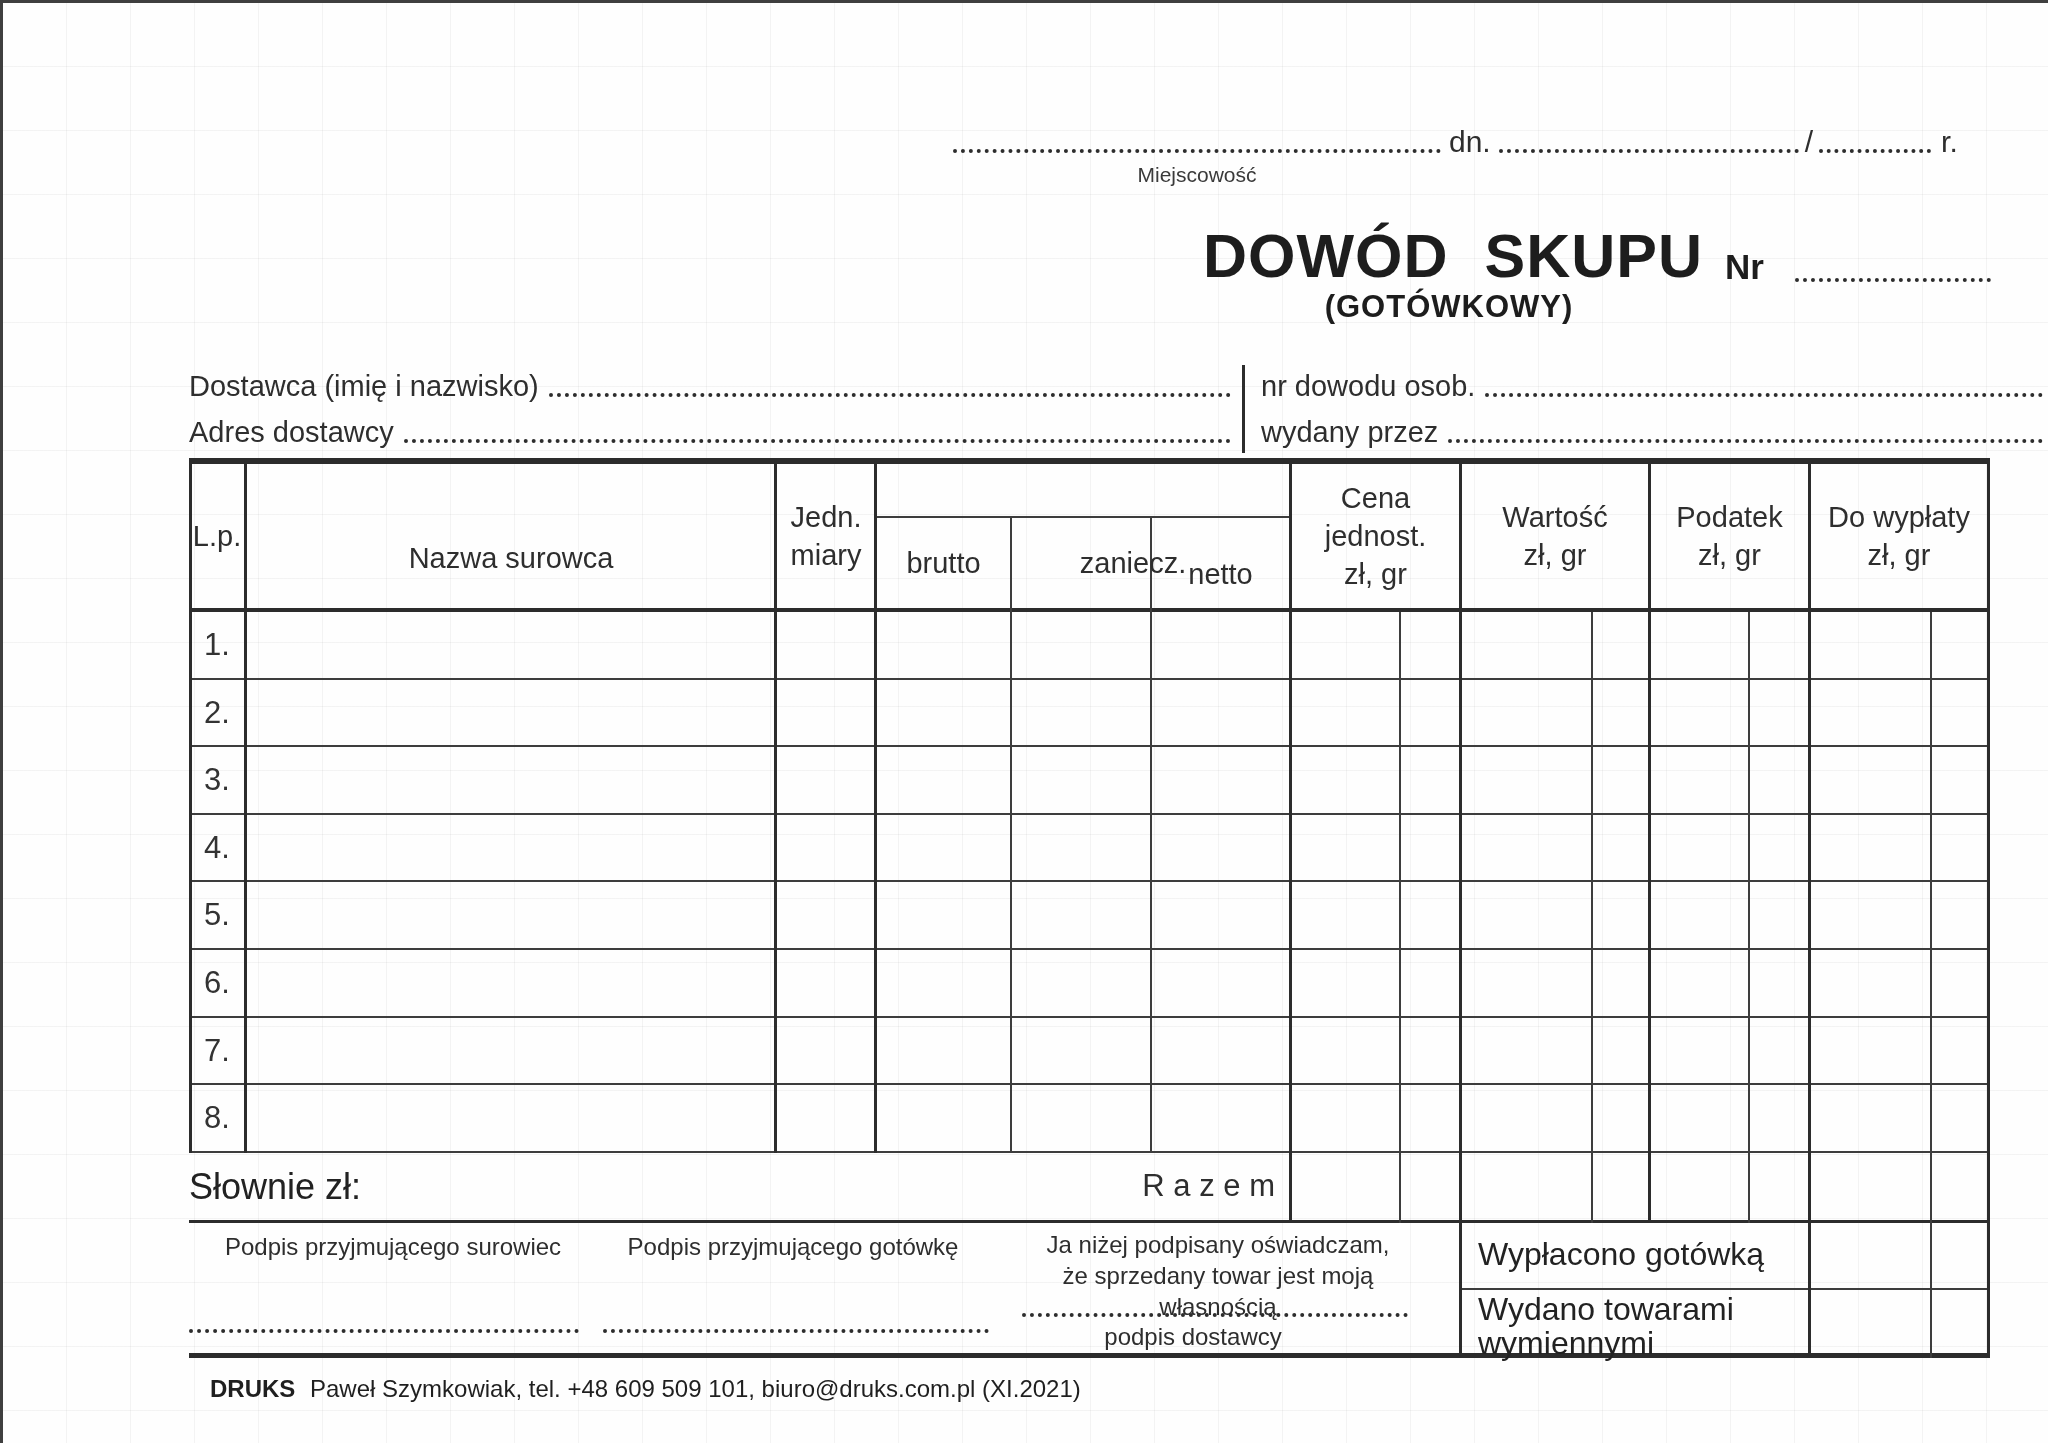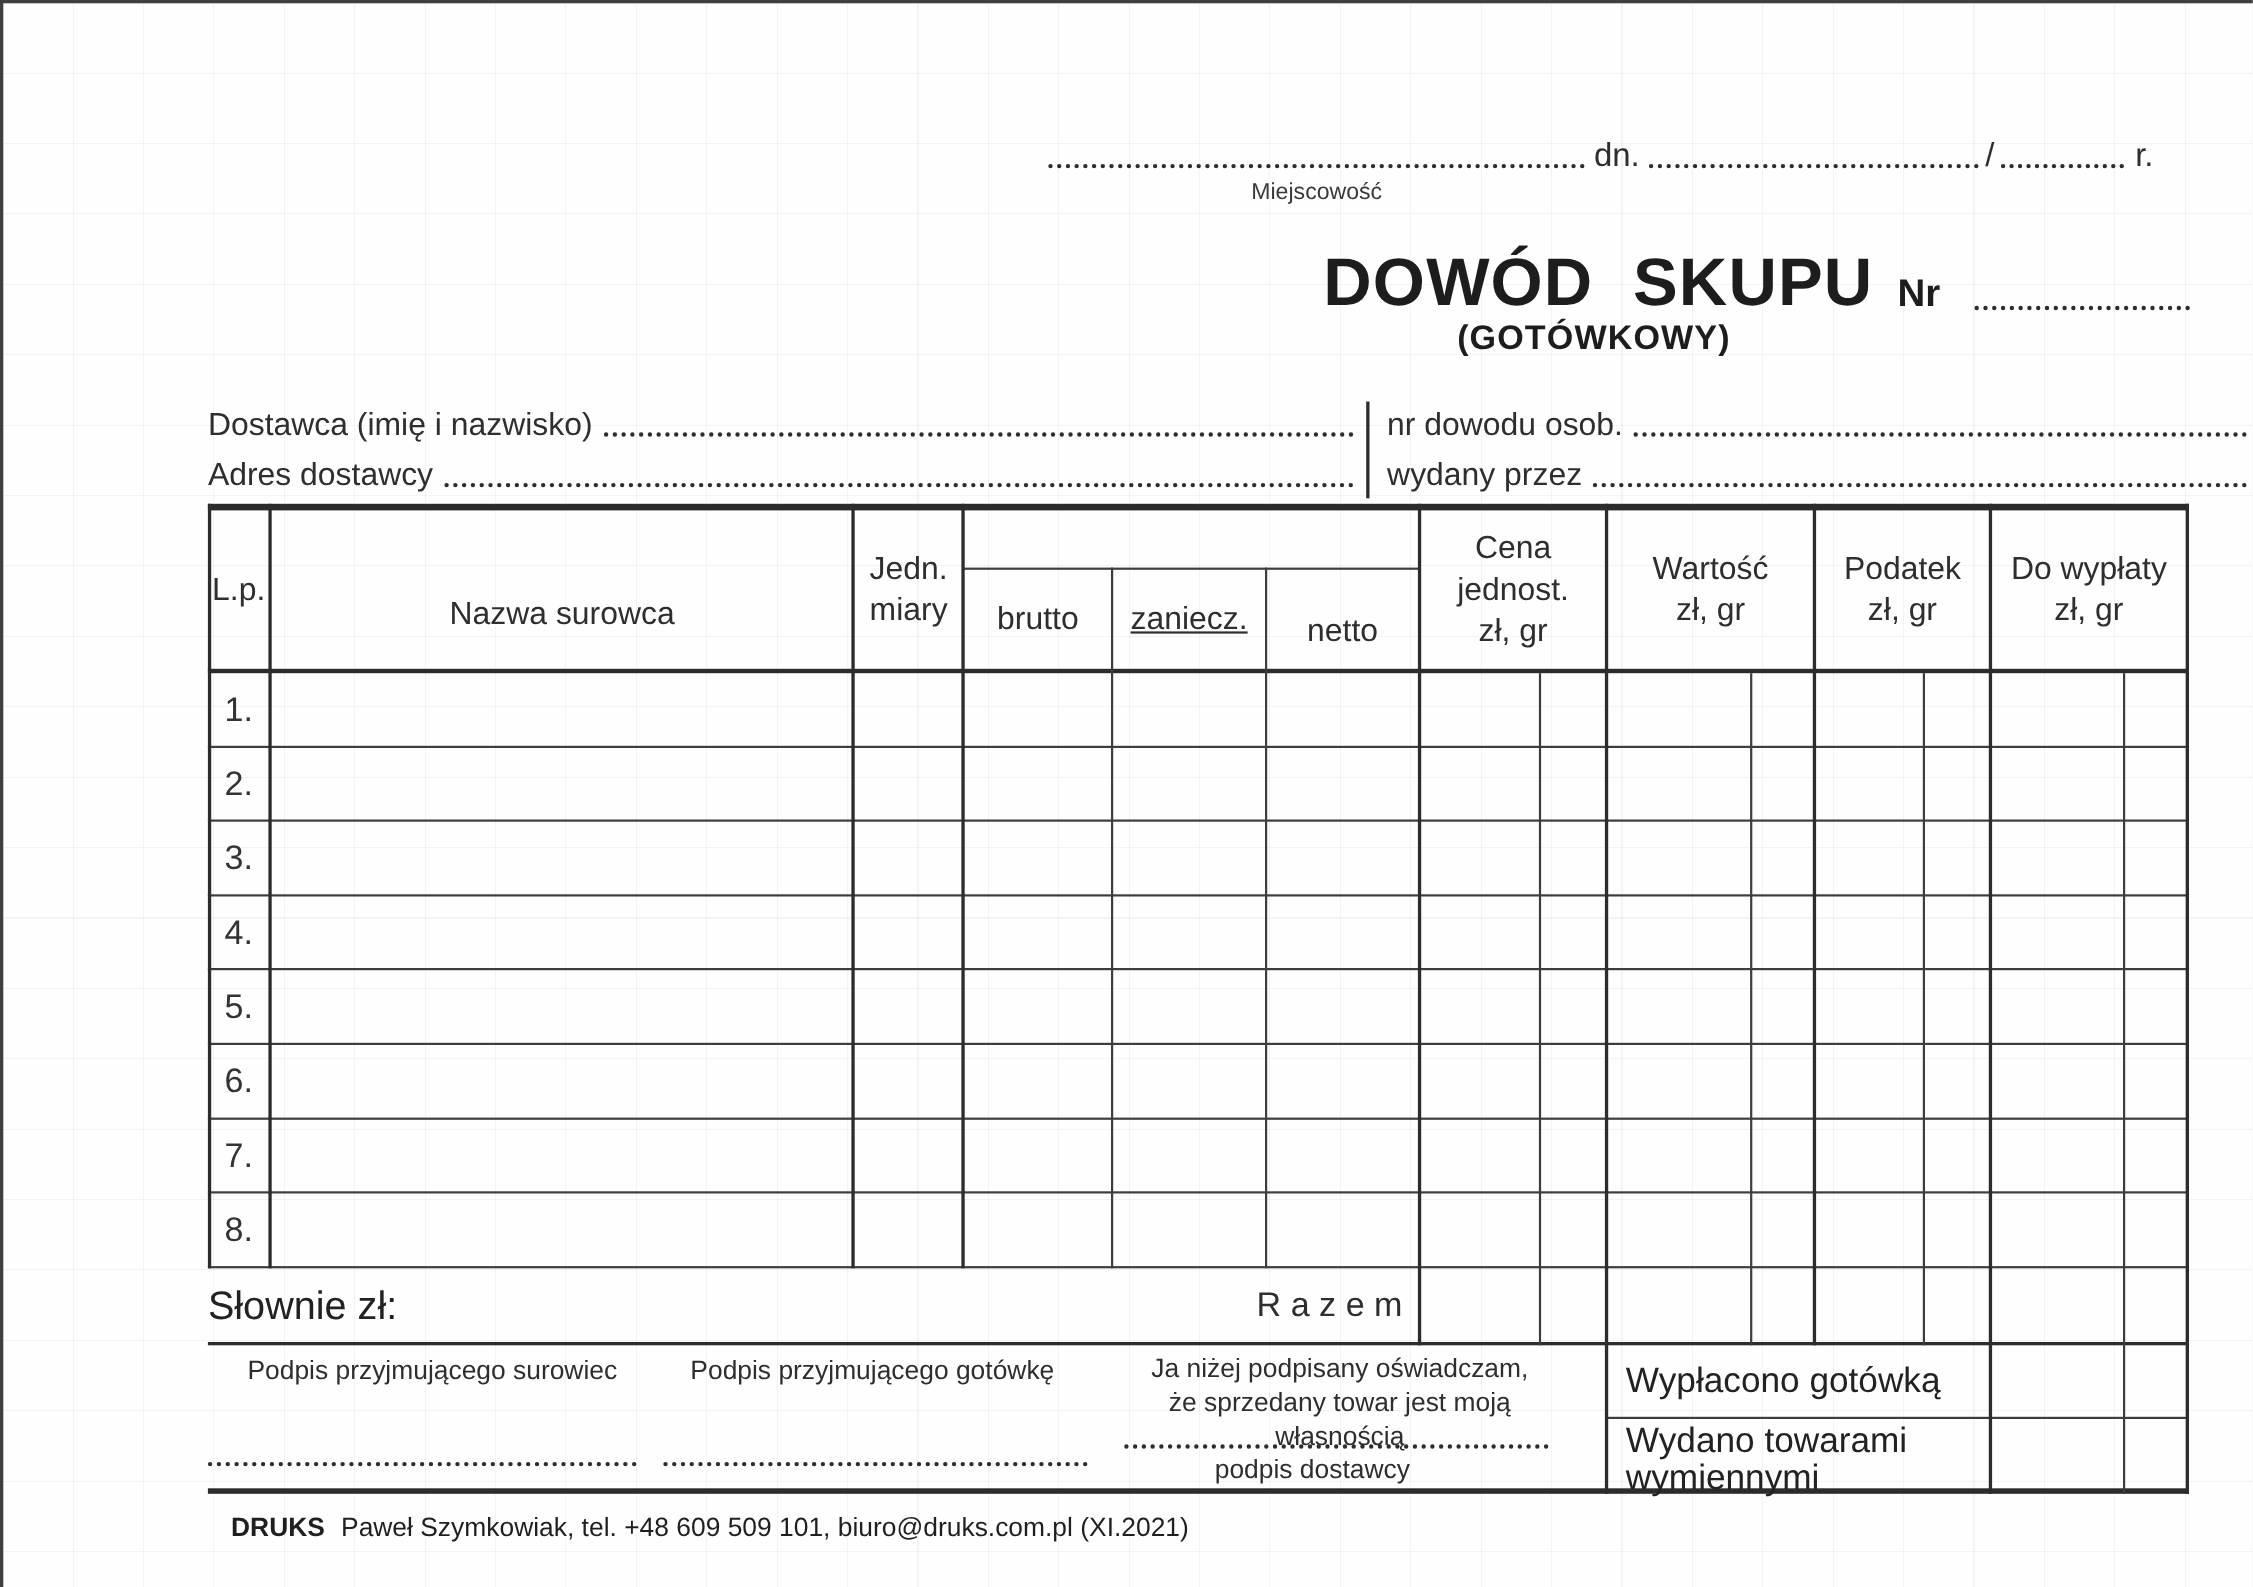--- a/index.html
+++ b/index.html
@@ -107,21 +107,21 @@
   <div class="ln thin" style="left:1745px;top:609px;width:2px;height:611px;"></div>
   <div class="ln" style="left:1805px;top:455px;width:3px;height:900px;"></div>
   <div class="ln thin" style="left:1927px;top:609px;width:2px;height:746px;"></div>
   <div class="ln" style="left:1984px;top:455px;width:3px;height:900px;"></div>
 
   <div class="cell" style="left:186px;top:461px;width:56px;height:144px;">L.p.</div>
   <div class="cell" style="left:244px;top:461px;width:528px;height:188px;">Nazwa surowca</div>
   <div class="cell" style="left:774px;top:461px;width:98px;height:144px;">Jedn.
 miary</div>
   <div class="cell" style="left:874px;top:515px;width:133px;height:90px;">brutto</div>
-  <div class="cell" style="left:1009px;top:515px;width:138px;height:90px;text-decoration:underline;">zaniecz.</div>
+  <div class="cell" style="left:1061px;top:515px;width:138px;height:90px;">zaniecz.</div>
   <div class="cell" style="left:1149px;top:515px;width:137px;height:112px;">netto</div>
   <div class="cell" style="left:1289px;top:461px;width:167px;height:144px;">Cena
 jednost.
 zł, gr</div>
   <div class="cell" style="left:1459px;top:461px;width:186px;height:144px;">Wartość
 zł, gr</div>
   <div class="cell" style="left:1648px;top:461px;width:157px;height:144px;">Podatek
 zł, gr</div>
   <div class="cell" style="left:1808px;top:461px;width:176px;height:144px;">Do wypłaty
 zł, gr</div>

